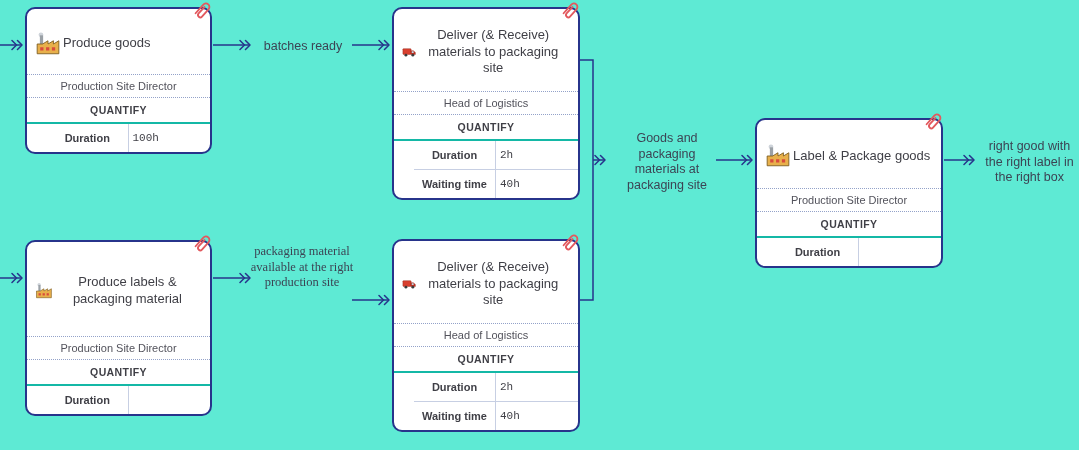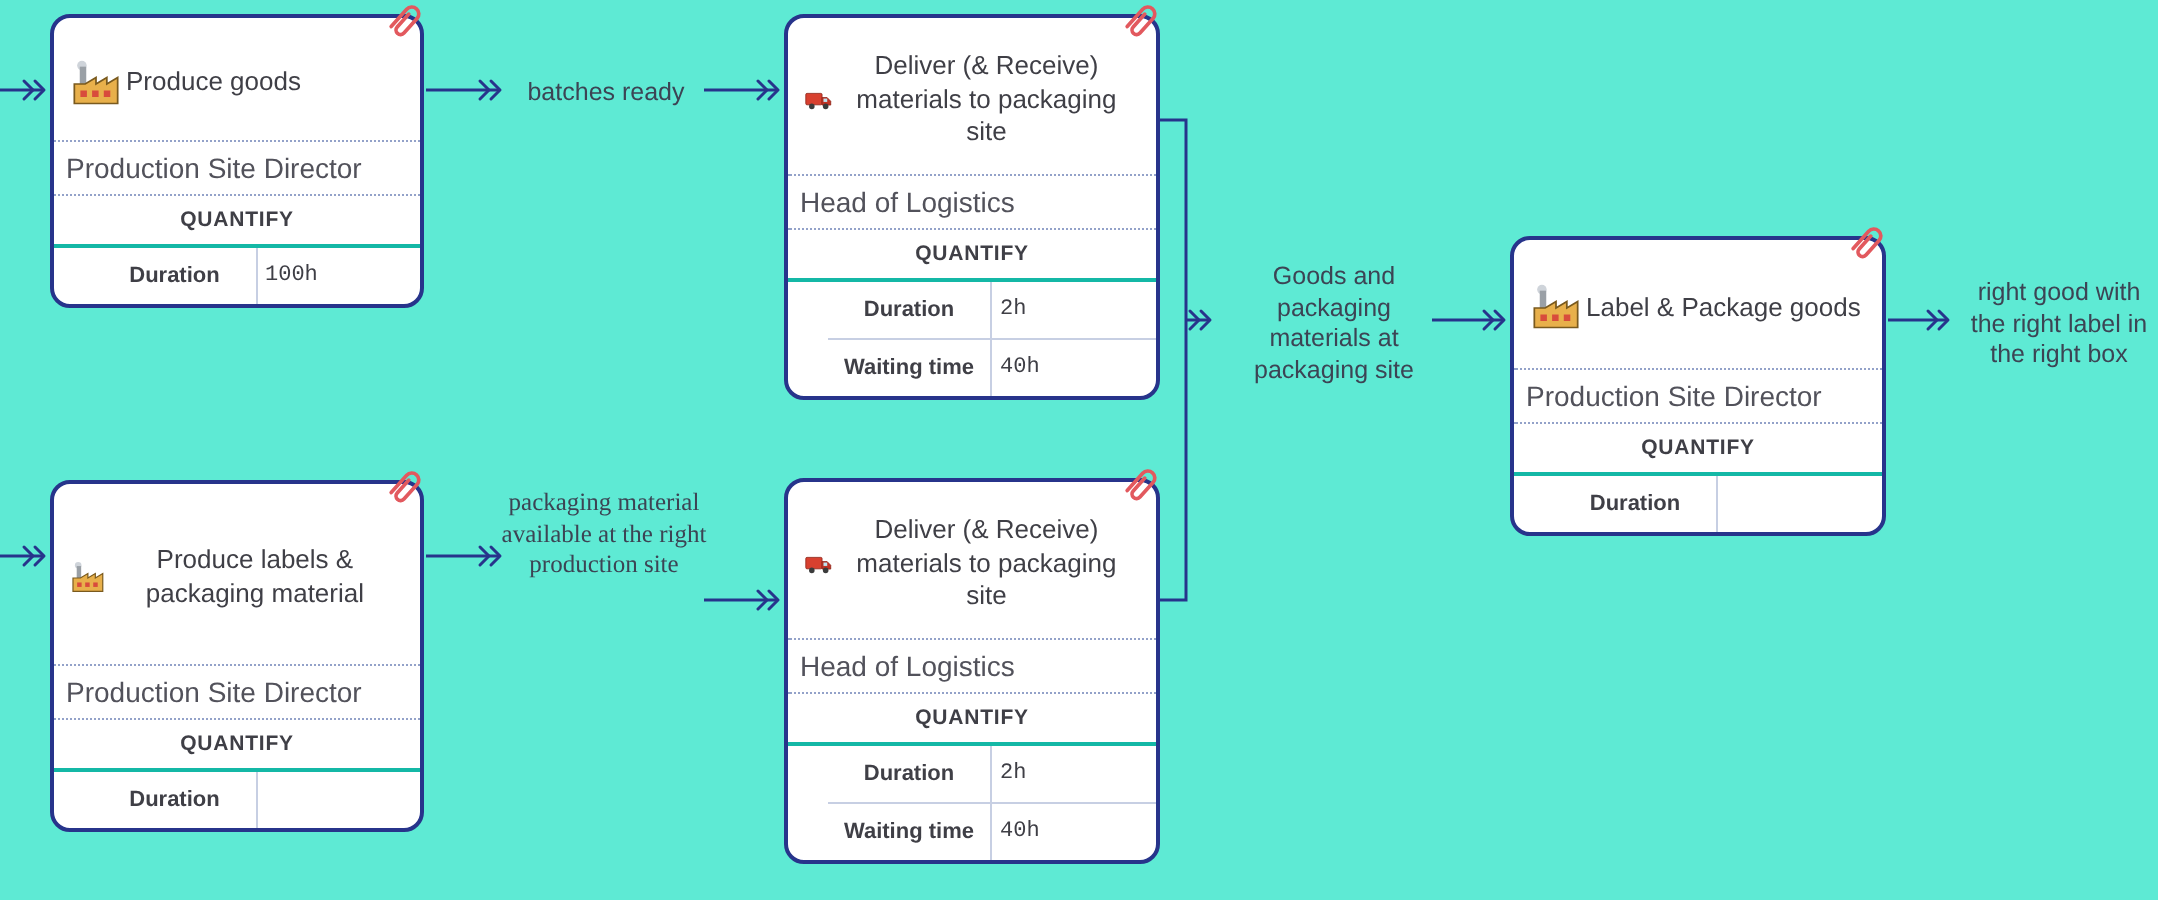--- a/index.html
+++ b/index.html
@@ -53,22 +53,23 @@
     color: #3f3f46;
     text-align: center;
     line-height: 1.3;
     margin-top: auto;
     margin-bottom: auto;
     padding: 2px 2px;
   }
   .card-role {
     border-top: 1px dotted #93a2c9;
     padding: 5px 6px;
-    font-size: 14px;
+    font-size: 11px;
     color: #52525b;
+    text-align: center;
   }
   .card-quantify {
     border-top: 1px dotted #93a2c9;
     padding: 6px 18px;
     font-size: 10.5px;
     font-weight: bold;
     color: #3f3f46;
     text-align: center;
     letter-spacing: 0.4px;
     cursor: pointer;

